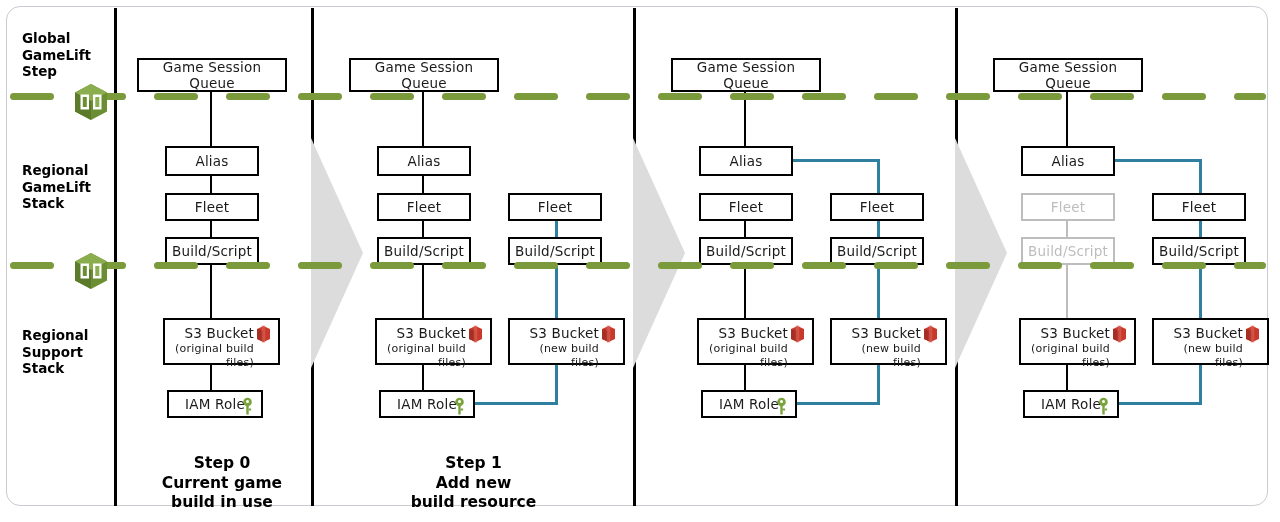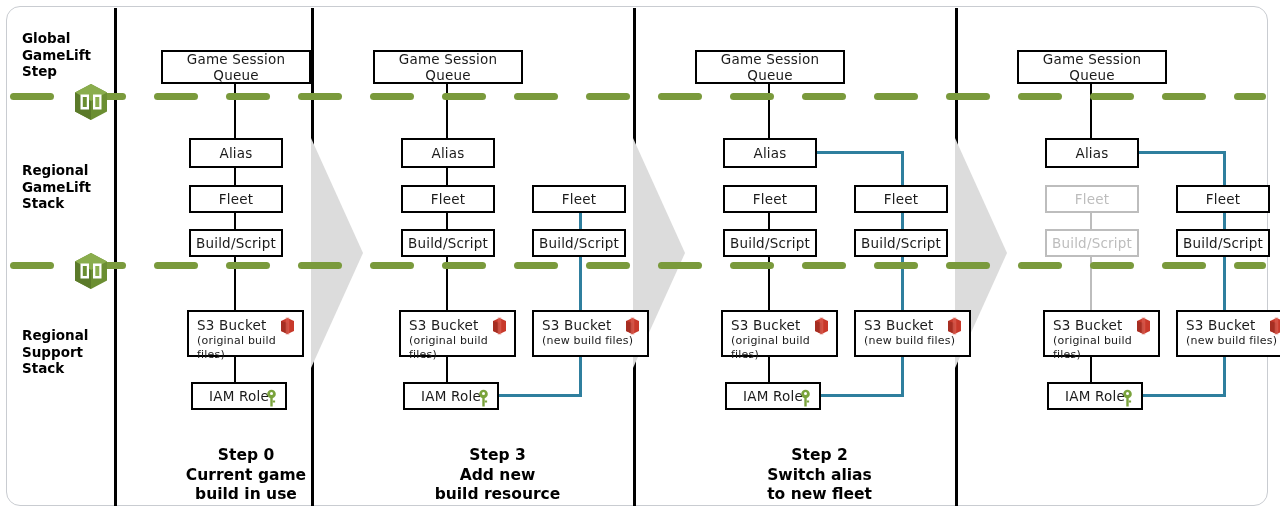--- a/index.html
+++ b/index.html
@@ -32,33 +32,33 @@
   }
   .dashrow .dash{
     position:absolute;top:0;height:7px;width:44px;border-radius:4px;
     background:#7a9a3c;
   }
 
   
   .hexicon{position:absolute;width:34px;height:38px;left:74px;}
 
   
-  .panel{position:absolute;top:12px;height:498px;margin-left:24px;}
+  .panel{position:absolute;top:20px;height:498px;}
 
   
   .node{
     position:absolute;box-sizing:border-box;
     border:2.2px solid #000;background:#fff;
     font-size:13.5px;color:#1a1a1a;text-align:center;
     display:flex;align-items:center;justify-content:center;
     letter-spacing:.2px;
   }
   .node.dim{border-color:#bdbdbd;color:#bdbdbd;}
   .node.s3{
-    display:block;text-align:left;padding:5px 12px 4px 8px;
+    display:block;text-align:right;padding:5px 24px 4px 8px;
   }
   .s3-title{font-size:13.5px;line-height:17px;color:#1a1a1a;}
   .s3-sub{font-size:11px;line-height:14px;color:#1a1a1a;}
   .node.iam{justify-content:center;gap:10px;}
 
   
   .wire{position:absolute;background:#000;}
   .wire.v{width:2.4px;}
   .wire.dimw{background:#bdbdbd;}
   .wire.bluev{width:3.4px;background:#2f7f9e;}
@@ -204,21 +204,21 @@
       <span class="ico" style="right:8px;top:5px">
         <svg width="11" height="18" viewBox="0 0 11 18">
           <circle cx="5.5" cy="5" r="4.3" fill="#7aa33c"></circle>
           <circle cx="5.5" cy="4.6" r="1.5" fill="#ffffff"></circle>
           <rect x="4.3" y="8.5" width="2.4" height="9" fill="#7aa33c"></rect>
           <rect x="6.7" y="11.5" width="2.4" height="2" fill="#7aa33c"></rect>
         </svg>
       </span>
     </div>
 
-    <div class="step-caption" style="left:0;top:434px;width:319px">Step 3
+    <div class="step-caption" style="left:0;top:434px;width:319px">Step 1
 Add new
 build resource</div>
   </div>
 
   <div class="panel" style="left:636px;width:319px">
     <div class="wire v" style="left:108px;top:72px;height:56px"></div>
     <div class="wire v" style="left:108px;top:173px;height:0px"></div>
     <div class="wire v" style="left:108px;top:200px;height:18px"></div>
     <div class="wire v" style="left:108px;top:244px;height:54px"></div>
     <div class="wire v" style="left:108px;top:345px;height:25px"></div>
@@ -267,23 +267,20 @@
       <span class="ico" style="right:8px;top:5px">
         <svg width="11" height="18" viewBox="0 0 11 18">
           <circle cx="5.5" cy="5" r="4.3" fill="#7aa33c"></circle>
           <circle cx="5.5" cy="4.6" r="1.5" fill="#ffffff"></circle>
           <rect x="4.3" y="8.5" width="2.4" height="9" fill="#7aa33c"></rect>
           <rect x="6.7" y="11.5" width="2.4" height="2" fill="#7aa33c"></rect>
         </svg>
       </span>
     </div>
 
-    <div class="step-caption" style="left:0;top:434px;width:319px">Step 2
-Switch alias
-to new fleet</div>
   </div>
 
   <div class="panel" style="left:958px;width:318px">
     <div class="wire v" style="left:108px;top:72px;height:56px"></div>
     <div class="wire v dimw" style="left:108px;top:200px;height:18px"></div>
     <div class="wire v dimw" style="left:108px;top:244px;height:54px"></div>
     <div class="wire v" style="left:108px;top:345px;height:25px"></div>
 
     <div class="wire blueh" style="left:156px;top:139px;width:88px"></div>
     <div class="wire bluev" style="left:241px;top:139px;height:36px"></div>

